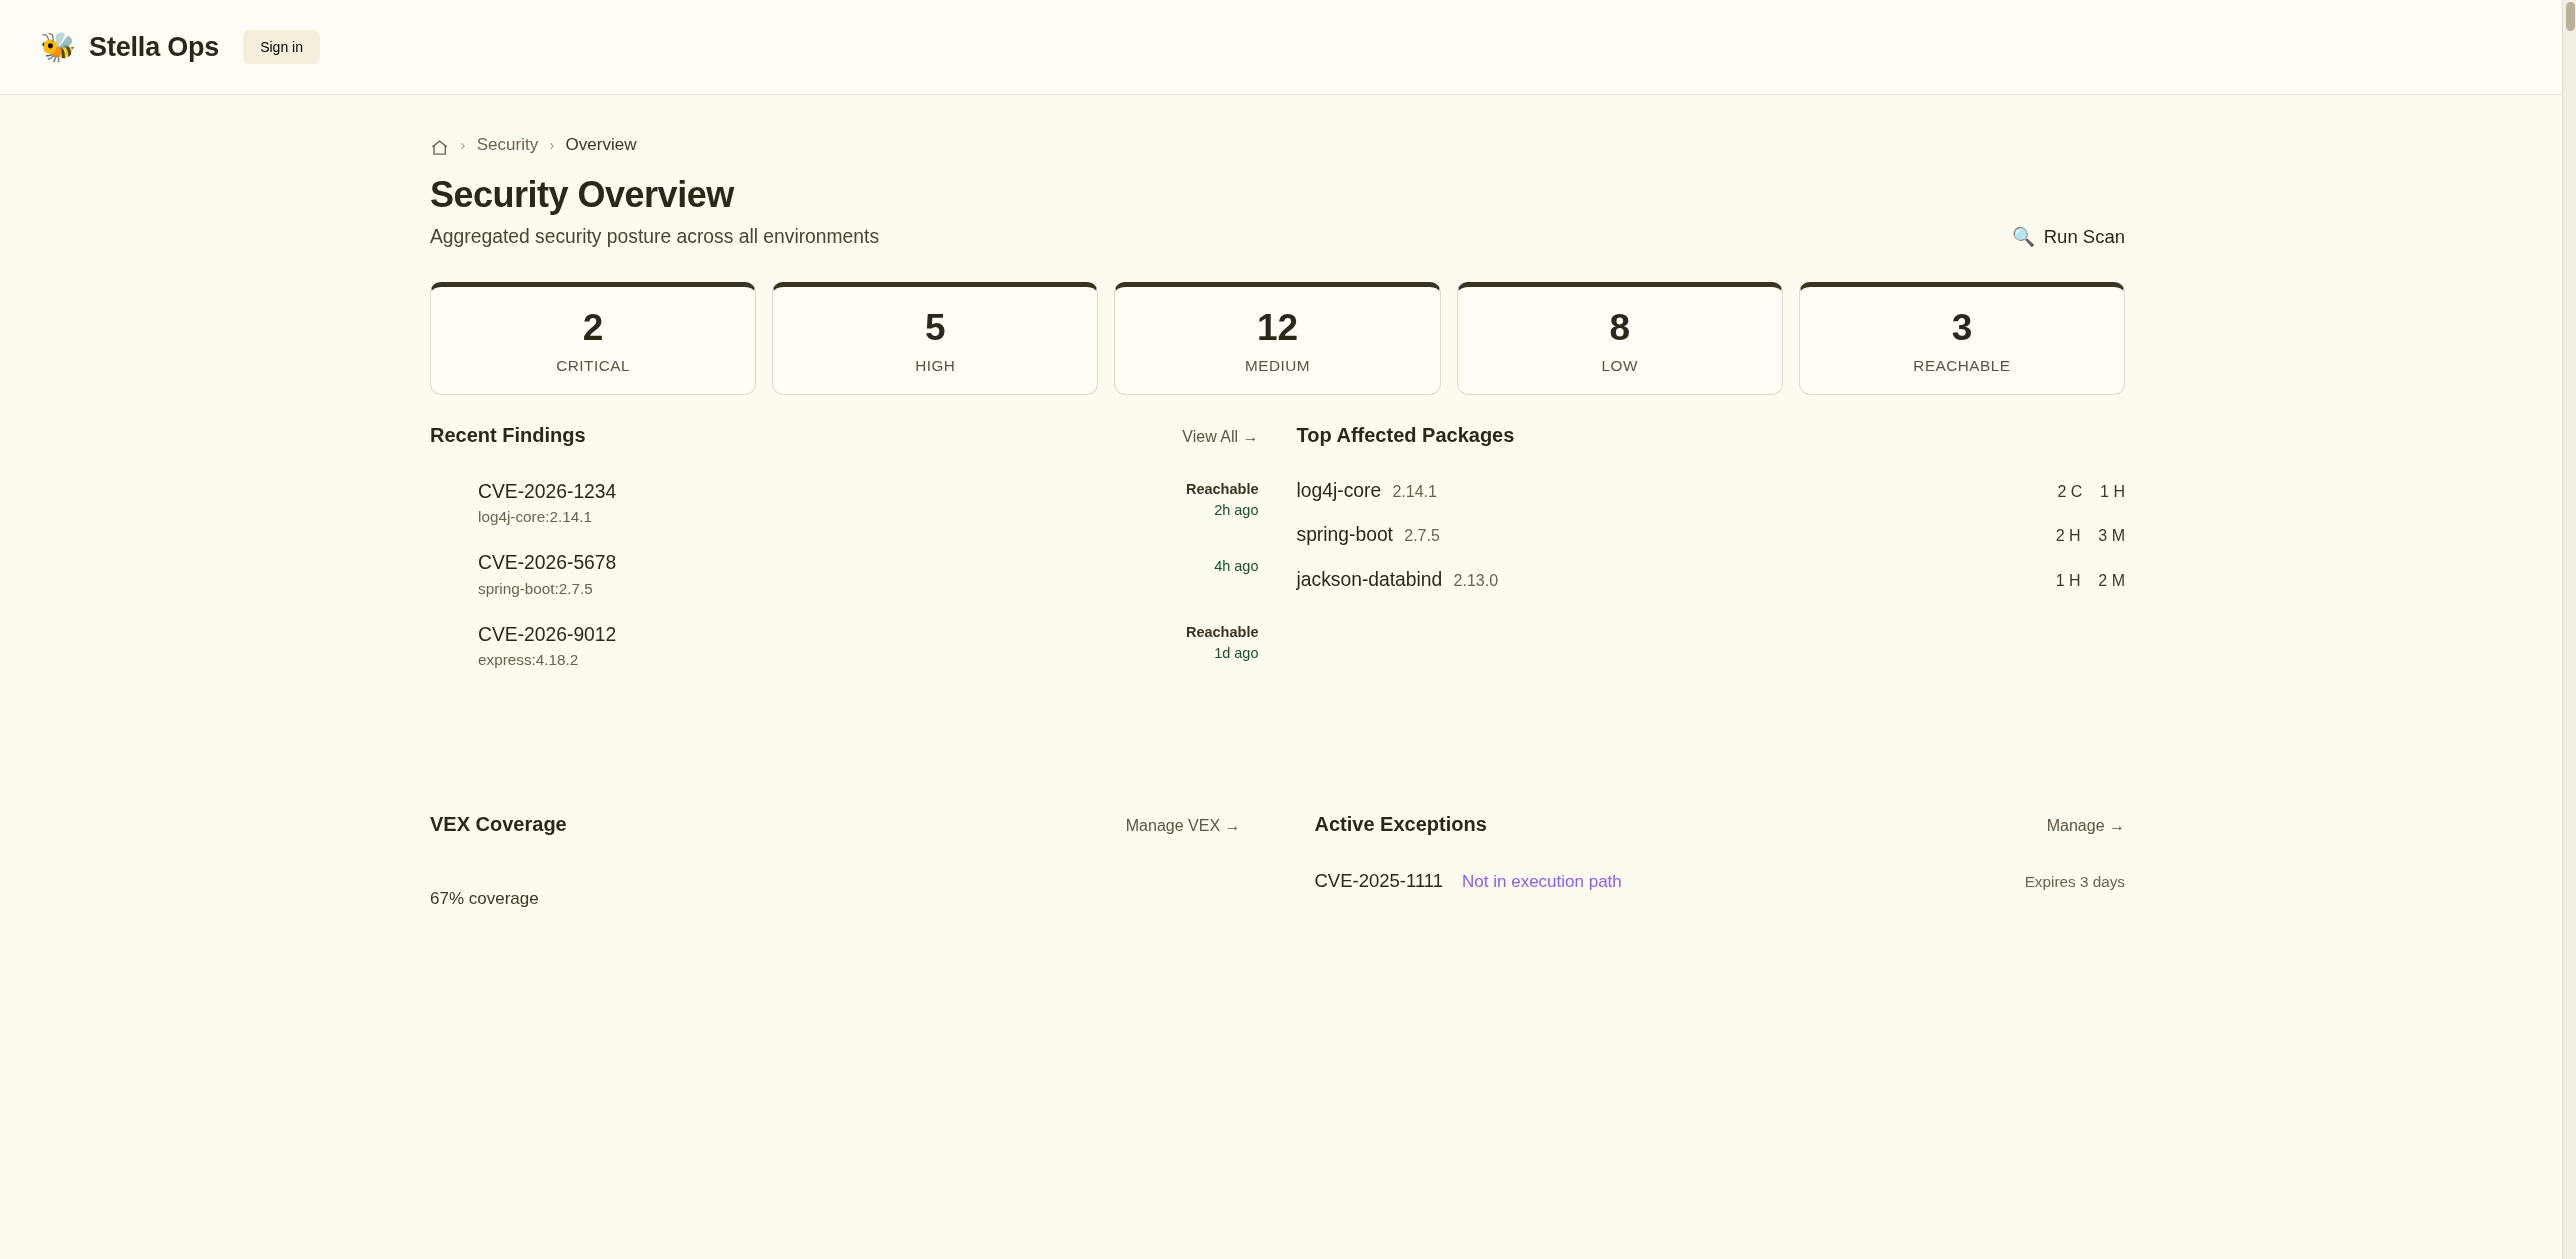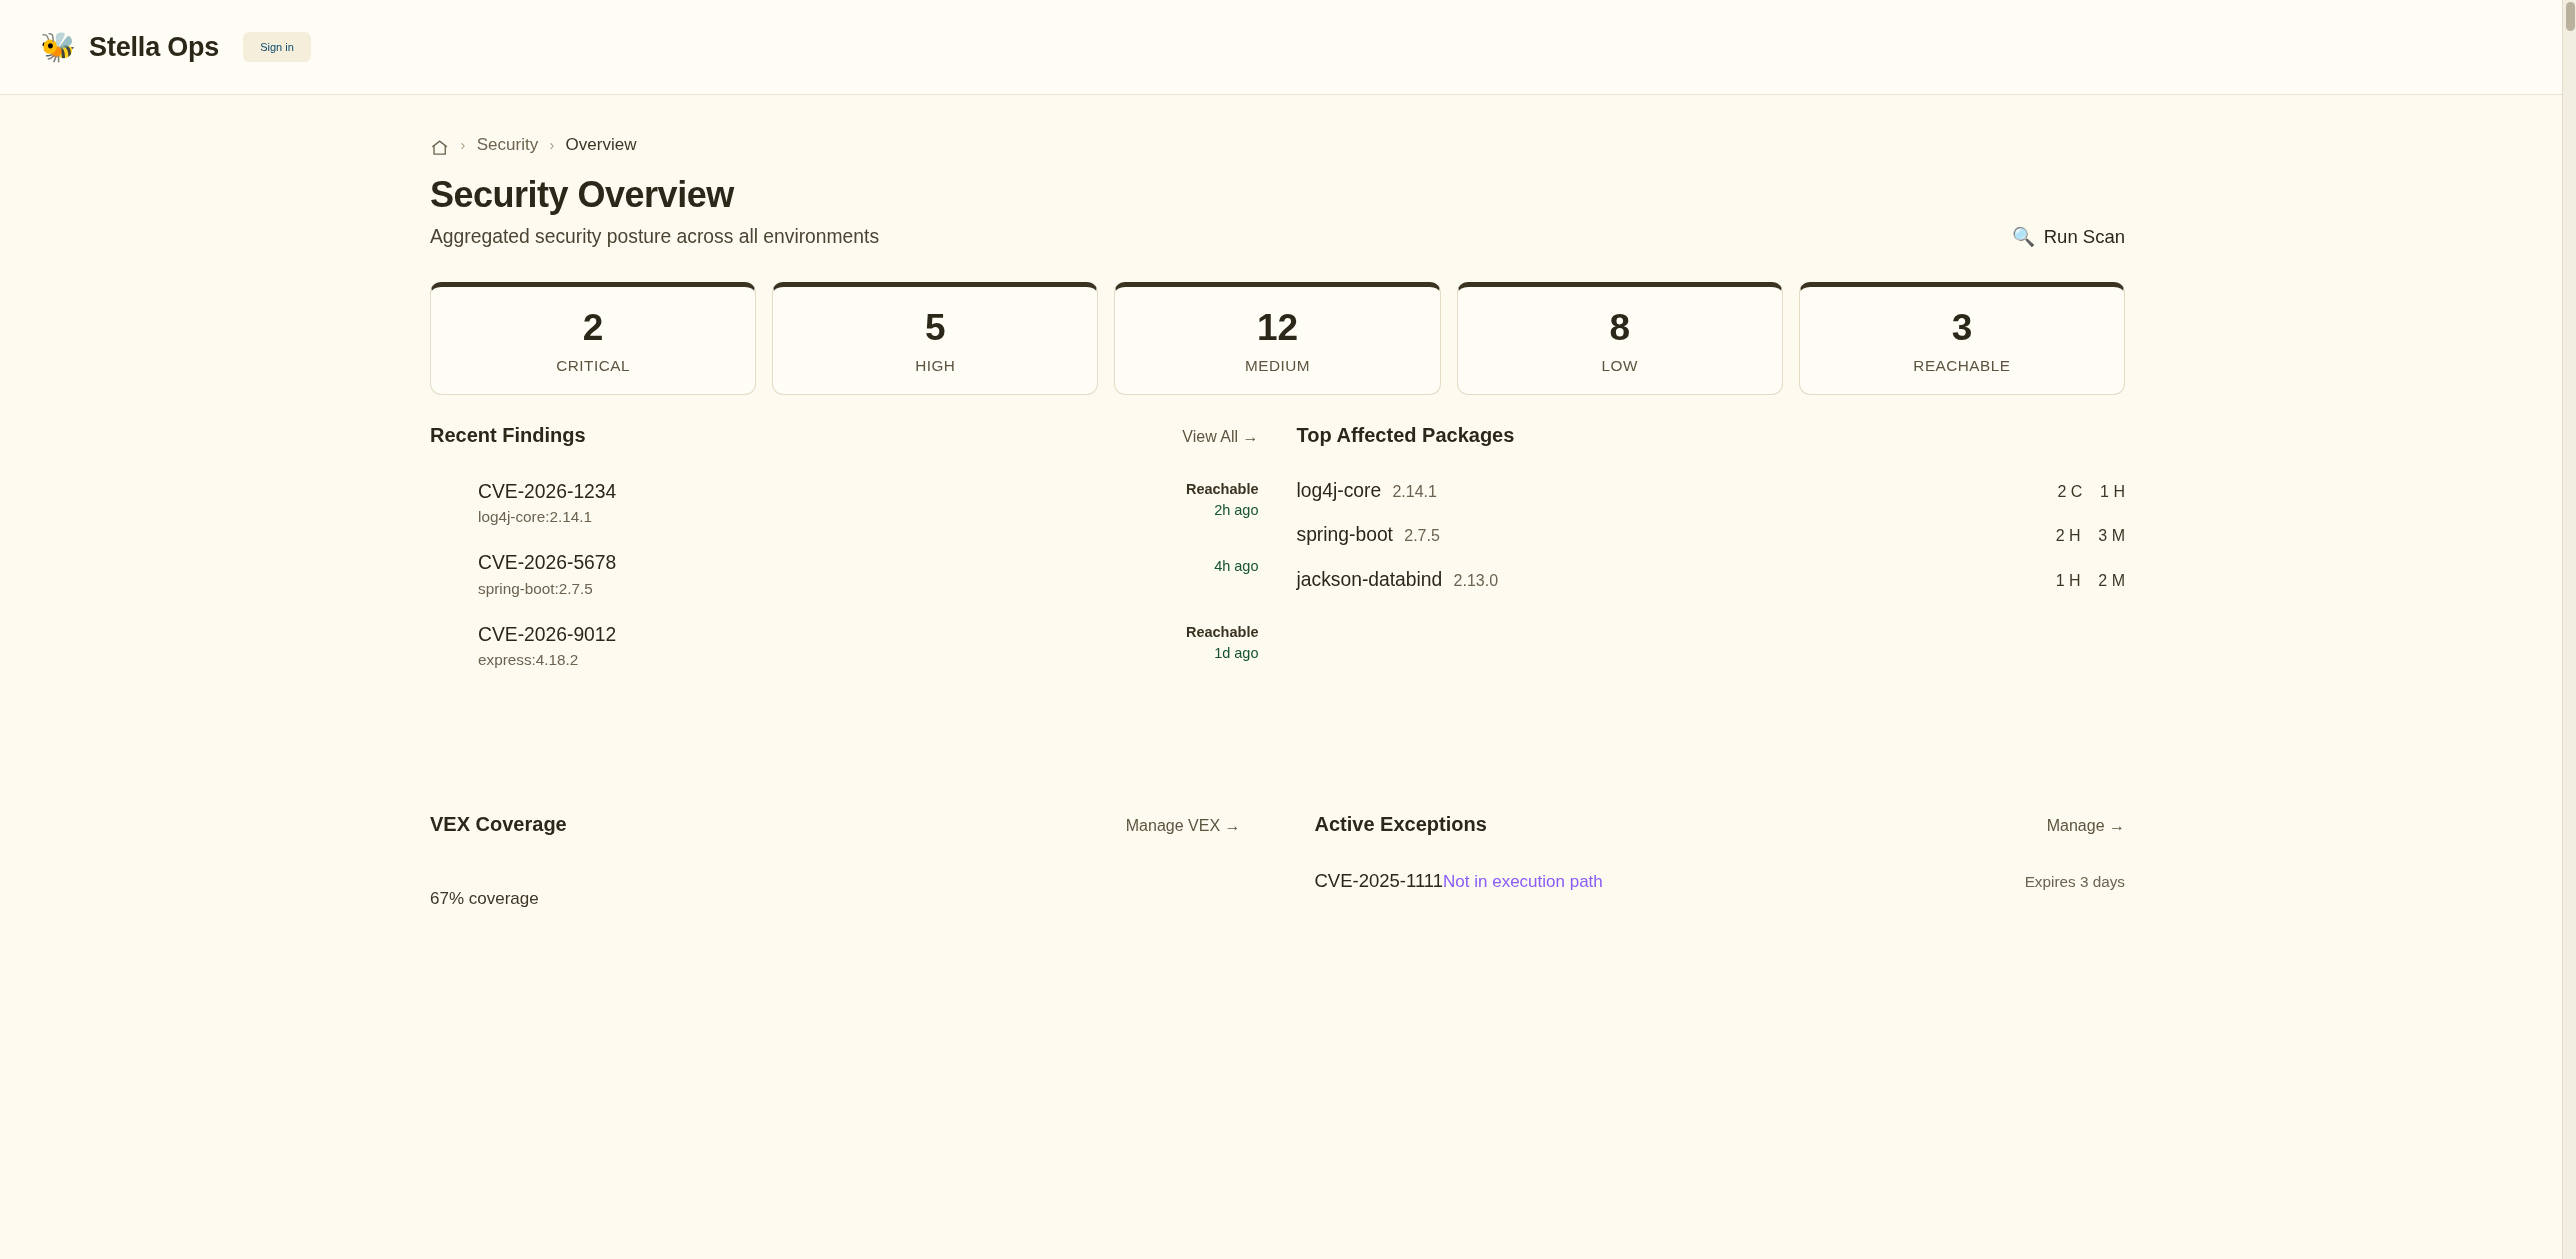--- a/index.html
+++ b/index.html
@@ -26,22 +26,22 @@
     gap: 13px;
   }
   .brand-logo { font-size: 29px; line-height: 1; }
   .brand-name {
     font-size: 27px;
     font-weight: bold;
     color: #2b2719;
     letter-spacing: -0.2px;
   }
   .signin {
-    font-size: 11px;
-    color: #0c4a6e;
+    font-size: 14px;
+    color: #000000;
     background: #f4eeda;
     border: none;
     border-radius: 6.4px;
     padding: 8.9px 17px;
     cursor: pointer;
     font-family: "Liberation Sans", sans-serif;
   }
   .page {
     width: 2576px;
     padding-top: 40px;
@@ -218,21 +218,21 @@
     font-size: 17px;
     color: #3d3726;
     margin-top: 53px;
   }
   .exception {
     display: flex;
     justify-content: space-between;
     align-items: baseline;
     margin-top: 34px;
   }
-  .exc-left { display: flex; gap: 0; align-items: baseline; }
+  .exc-left { display: flex; gap: 19px; align-items: baseline; }
   .exc-id { font-size: 18.5px; color: #2b2719; }
   .exc-reason { font-size: 17px; color: #8b5cf6; }
   .exc-expiry { font-size: 15.3px; color: #6b6350; }
 
   .scrollbar {
     position: absolute;
     top: 0; right: 0;
     width: 13.7px;
     height: 1259px;
     background: #f2eee2;

